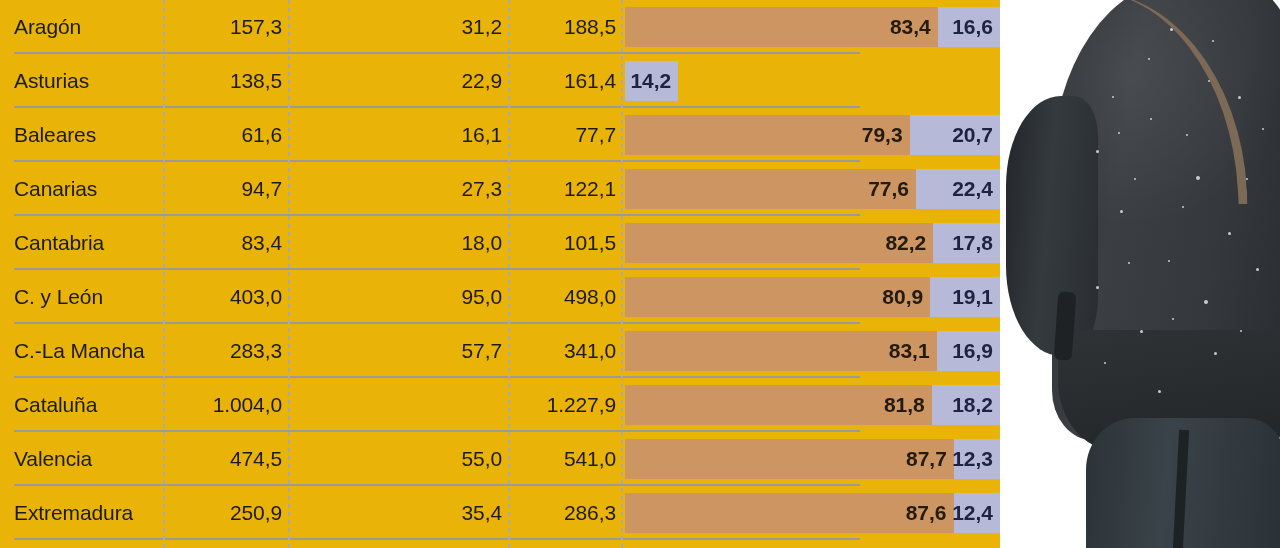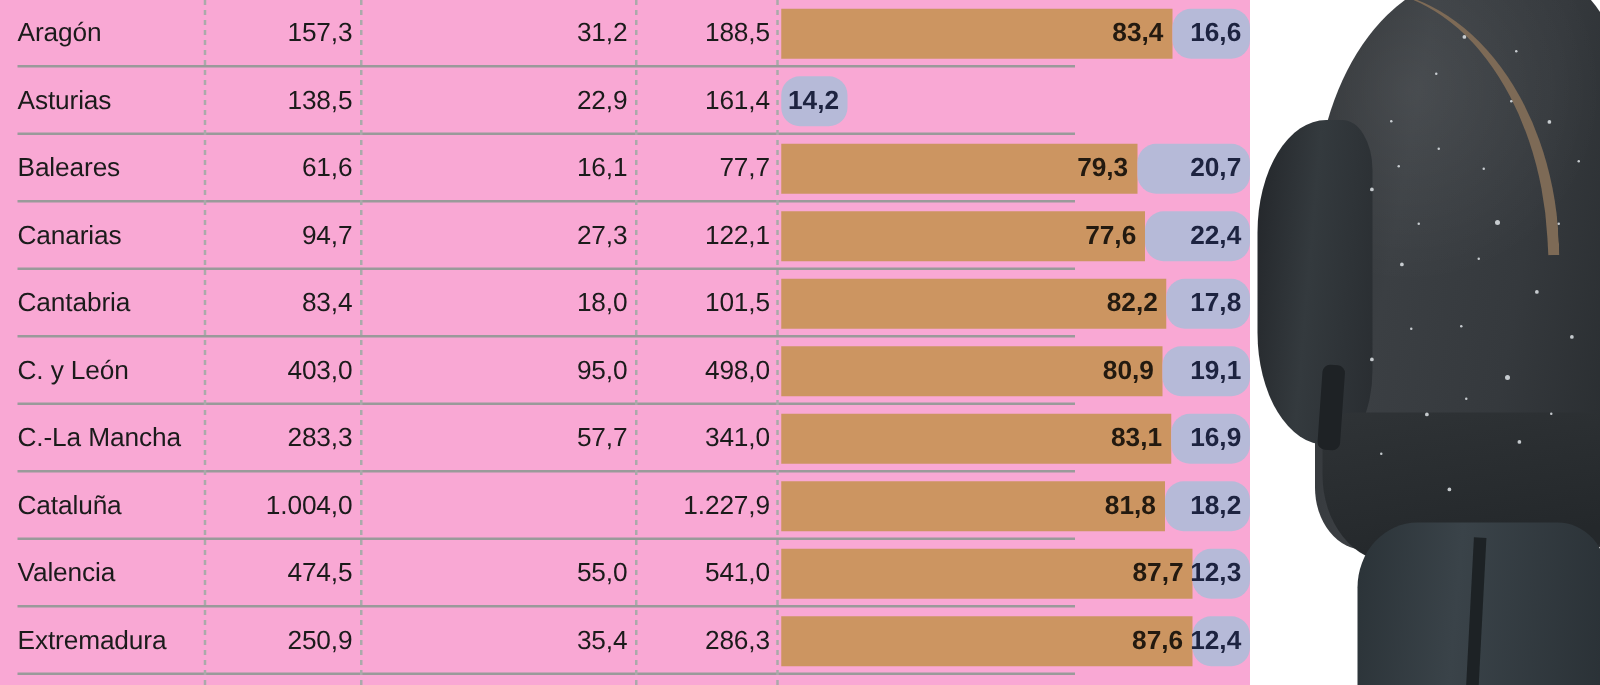--- a/index.html
+++ b/index.html
@@ -9,21 +9,21 @@
     width: 1280px; height: 548px;
     overflow: hidden;
     background: #ffffff;
     font-family: "Liberation Sans", "DejaVu Sans", sans-serif;
   }
 
   #root {
     position: relative;
     width: 1280px;
     height: 548px;
-    background: #f9a8d4;
+    background: #eab308;
   }
 
   
   #photo-panel {
     position: absolute;
     left: 1000px; top: 0;
     width: 280px; height: 548px;
     overflow: hidden;
     background: #ffffff;
   }
@@ -137,21 +137,21 @@
     display: flex;
   }
   .seg {
     position: relative;
     height: 40px;
     display: flex;
     align-items: center;
     justify-content: flex-end;
   }
   .seg-a { background: #cc9561; }
-  .seg-b { background: #b6bad8; border-radius: 15px; }
+  .seg-b { background: #b6bad8; }
   .seg-label {
     font-size: 21px;
     font-weight: bold;
     padding-right: 7px;
     white-space: nowrap;
   }
   .seg-a .seg-label { color: #231a10; }
   .seg-b .seg-label { color: #1d2340; }
 </style>
 </head>

